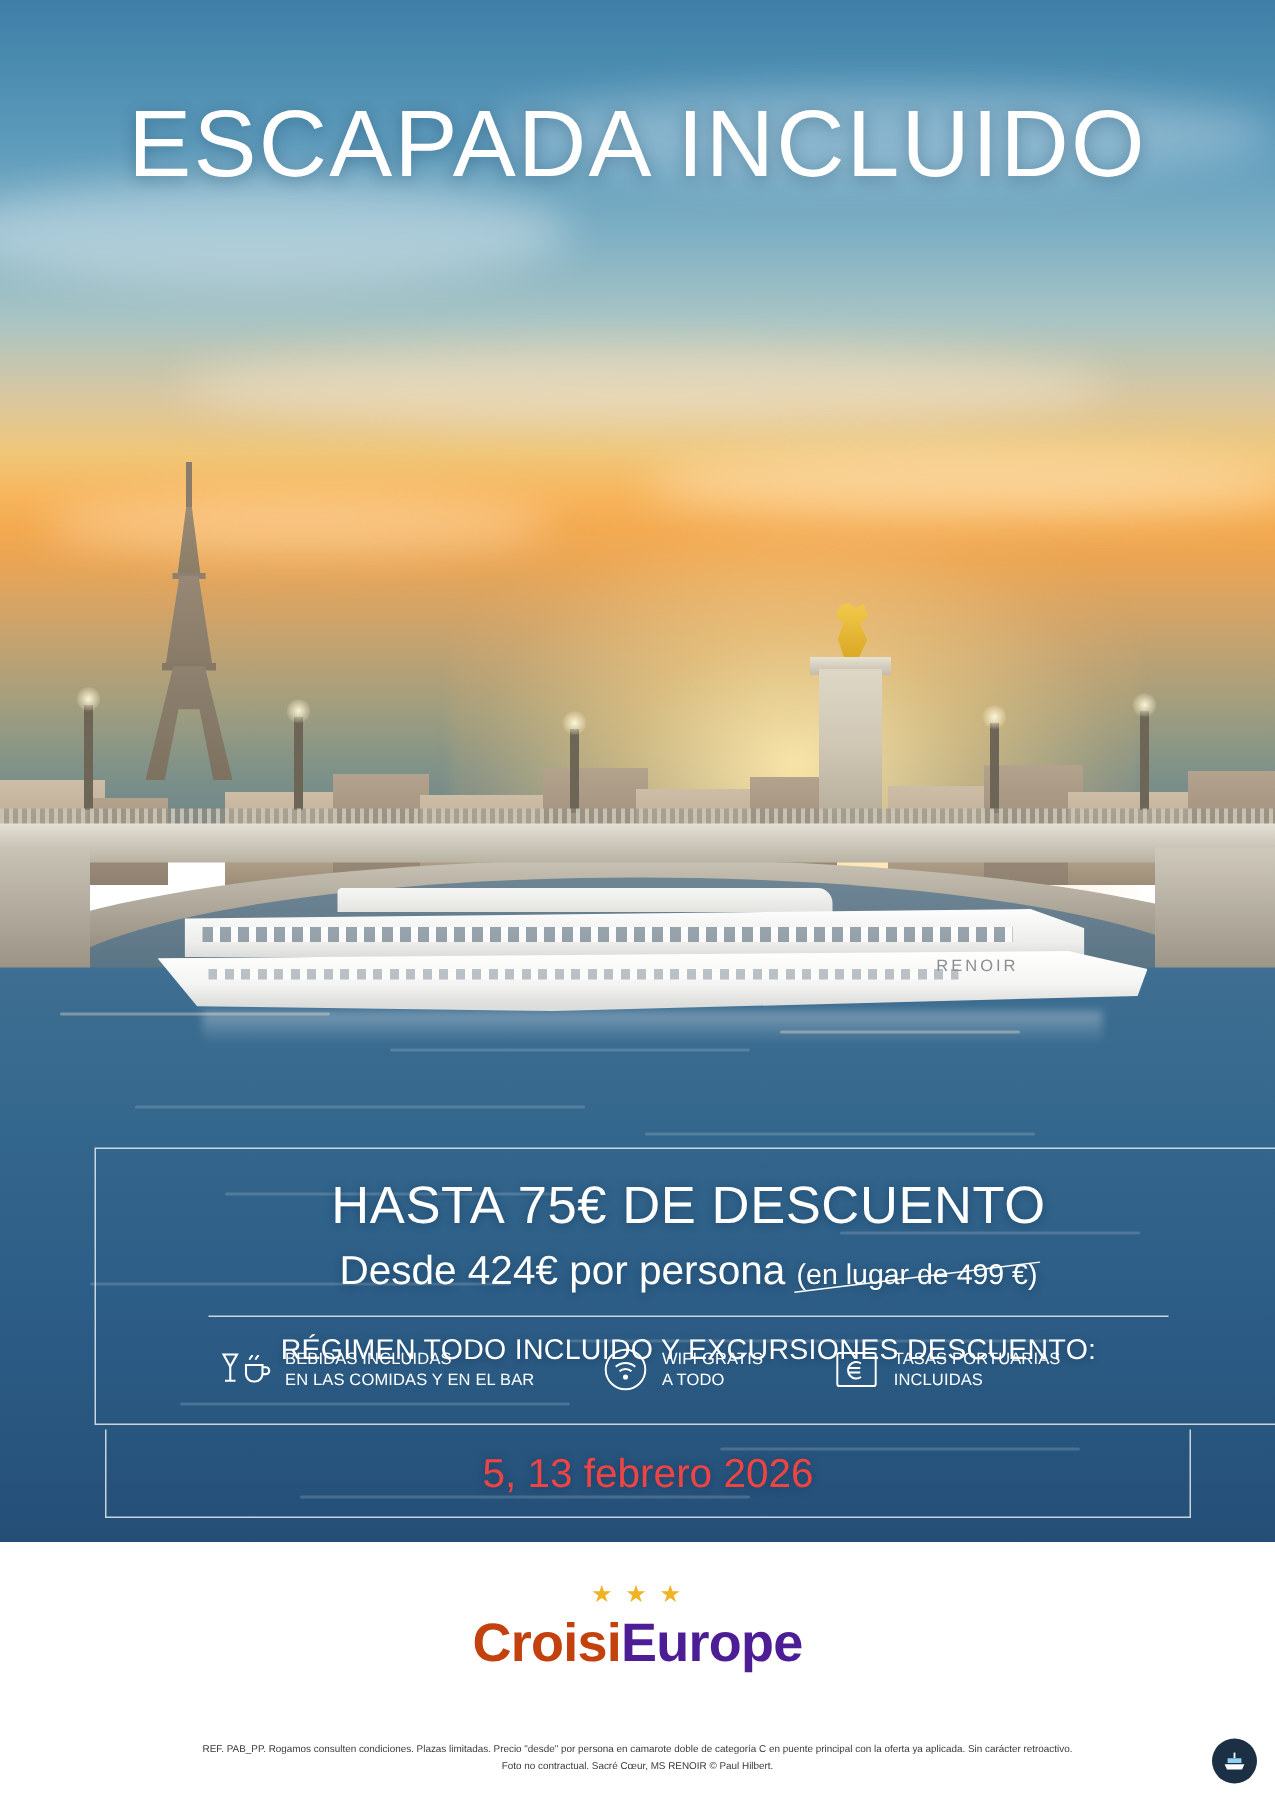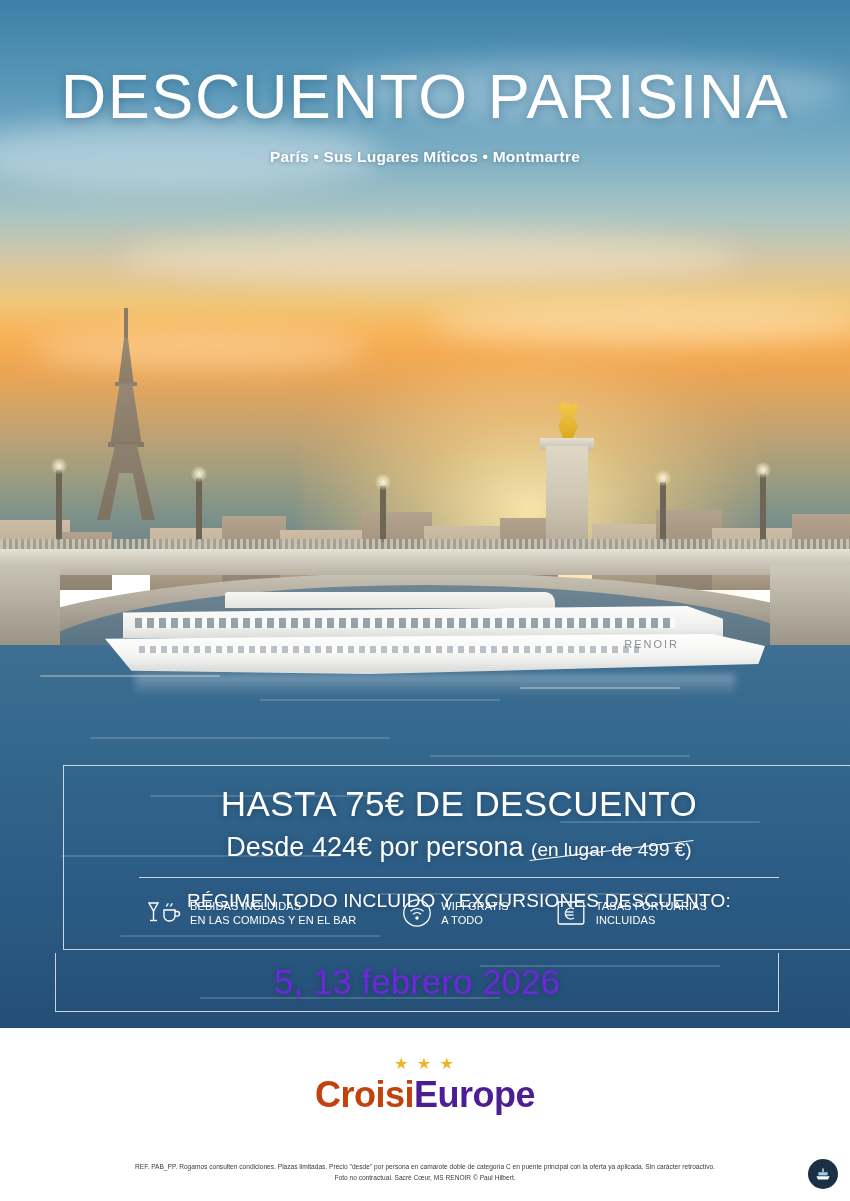--- a/index.html
+++ b/index.html
@@ -259,25 +259,25 @@
   }
   .perks {
     position: absolute; left: 0; top: 132px; width: 724px;
     display: flex; justify-content: center; gap: 46px;
   }
   .perk { display: flex; align-items: center; gap: 9px; }
   .perk .txt { font-size: 11px; line-height: 1.28; text-align: left; font-weight: 400; letter-spacing: .1px; }
   .perk svg { display: block; }
 
   .dates {
-    position: absolute; left: 55px; top: 953px; width: 724px; height: 59px;
+    position: absolute; left: 70px; top: 953px; width: 724px; height: 59px;
     border: 1px solid rgba(255,255,255,.75);
     border-top: none;
     display: flex; align-items: center; justify-content: center;
-    color: #6d28d9; font-size: 35px; z-index: 7;
+    color: #ef4444; font-size: 27px; z-index: 7;
     text-shadow: 0 1px 6px rgba(0,30,60,.35);
   }
 
   
   .footer {
     position: absolute; left: 0; top: 1028px; width: 850px; height: 173px;
     background: #ffffff;
   }
   .logo {
     position: absolute; left: 0; top: 28px; width: 850px; text-align: center;
@@ -384,22 +384,21 @@
       <div class="deck"></div>
       <div class="windows"></div>
       <div class="hull"></div>
       <div class="windows2"></div>
       <div class="name">RENOIR</div>
       <div class="reflect"></div>
     </div>
   </div>
 
   <div class="header">
-    <div class="title">DESCUENTO PARISINA</div>
-    <div class="subtitle">París • Sus Lugares Míticos • Montmartre</div>
+    <div class="title">ESCAPADA INCLUIDO</div>
   </div>
 
   <div class="offer">
     <div class="headline">HASTA 75€ DE DESCUENTO</div>
     <div class="priceline">
       <span>Desde 424€ por persona</span>
       <span class="old"><span>(en lugar de </span><span>499 €</span><span>)</span><span class="strike"></span></span>
     </div>
     <div class="rule"></div>
     <div class="regimen">RÉGIMEN TODO INCLUIDO Y EXCURSIONES DESCUENTO:</div>

